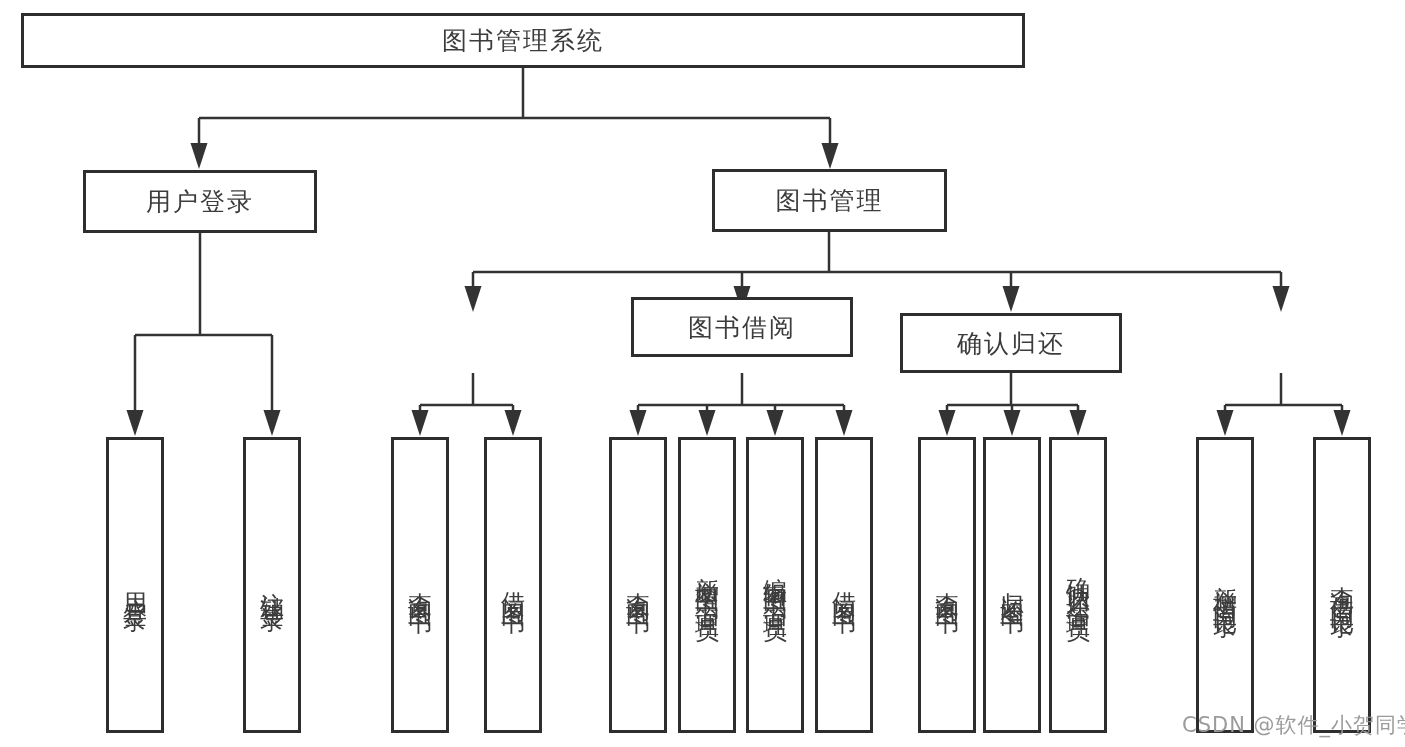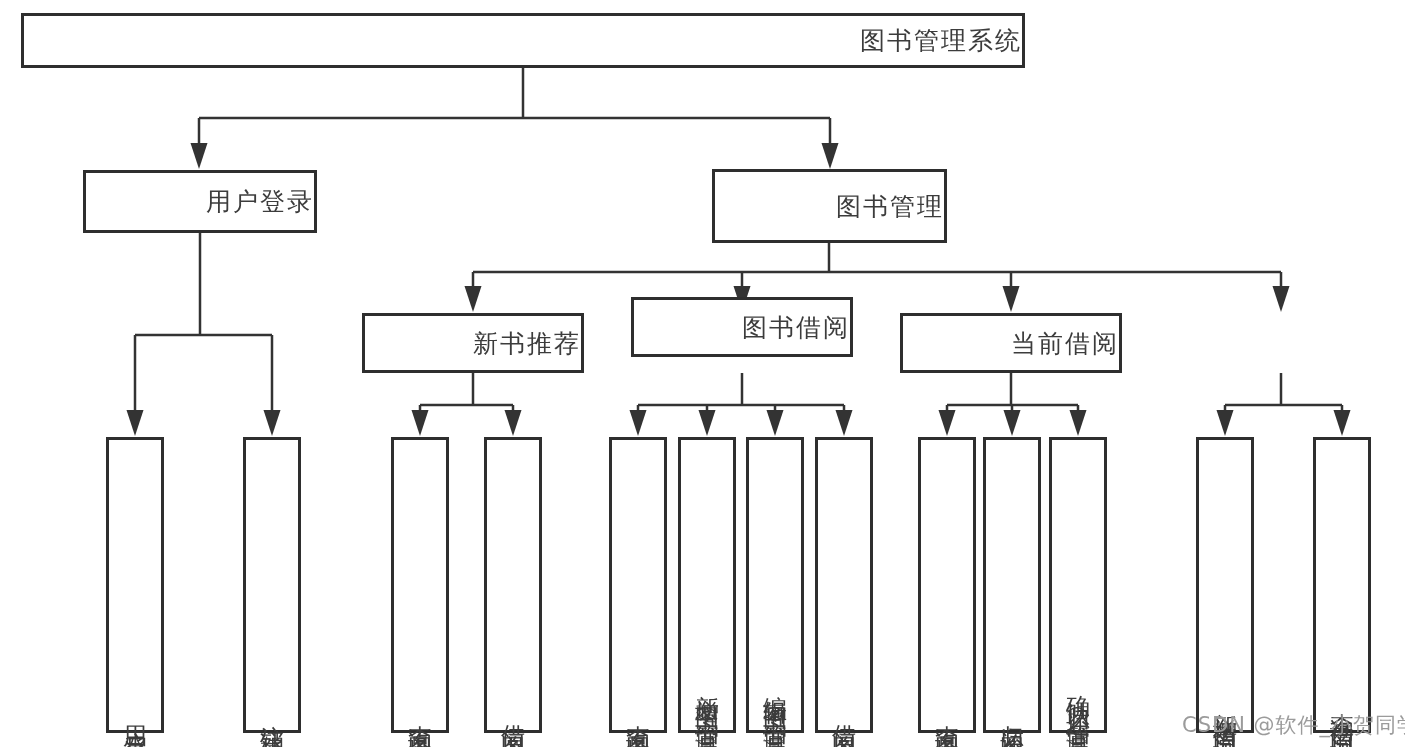--- a/index.html
+++ b/index.html
@@ -19,21 +19,21 @@
     overflow:hidden;
   }
   .connectors{position:absolute;left:0;top:0;z-index:1;}
   .connectors line{stroke:var(--line);stroke-width:2.5;fill:none;}
   .connectors polygon{fill:var(--line);stroke:none;}
   .node{
     position:absolute;
     box-sizing:border-box;
     border:3px solid var(--node_border);
     background:#fff;
-    display:flex;align-items:center;justify-content:flex-end;
+    display:flex;align-items:center;justify-content:center;
     z-index:2;
   }
   .hbox{font-size:25px;letter-spacing:2px;}
   .vbox{
     font-size:24px;
     writing-mode:vertical-rl;
     text-orientation:mixed;
     letter-spacing:6px;
     line-height:1;
     text-align:center;
@@ -115,32 +115,29 @@
     <polygon points="1333.5,410 1350.5,410 1342,436"></polygon>
   </svg>
 
   <div class="node hbox" style="left:21px;top:13px;width:1004px;height:55px">
     <span>图书管理系统</span>
   </div>
 
   <div class="node hbox" style="left:83px;top:170px;width:234px;height:63px">
     <span>用户登录</span>
   </div>
-  <div class="node hbox" style="left:712px;top:169px;width:235px;height:74px">
+  <div class="node hbox" style="left:712px;top:169px;width:235px;height:63px">
     <span>图书管理</span>
   </div>
 
-  <div class="node hbox" style="left:362px;top:313px;width:222px;height:60px">
-    <span>新书推荐</span>
-  </div>
   <div class="node hbox" style="left:631px;top:297px;width:222px;height:60px">
     <span>图书借阅</span>
   </div>
   <div class="node hbox" style="left:900px;top:313px;width:222px;height:60px">
-    <span>当前借阅</span>
+    <span>确认归还</span>
   </div>
 
   <div class="node vbox" style="left:106px;top:437px;width:58px;height:296px">
     <span>用户登录</span>
   </div>
   <div class="node vbox" style="left:243px;top:437px;width:58px;height:296px">
     <span>注销登录</span>
   </div>
 
   <div class="node vbox" style="left:391px;top:437px;width:58px;height:296px">

